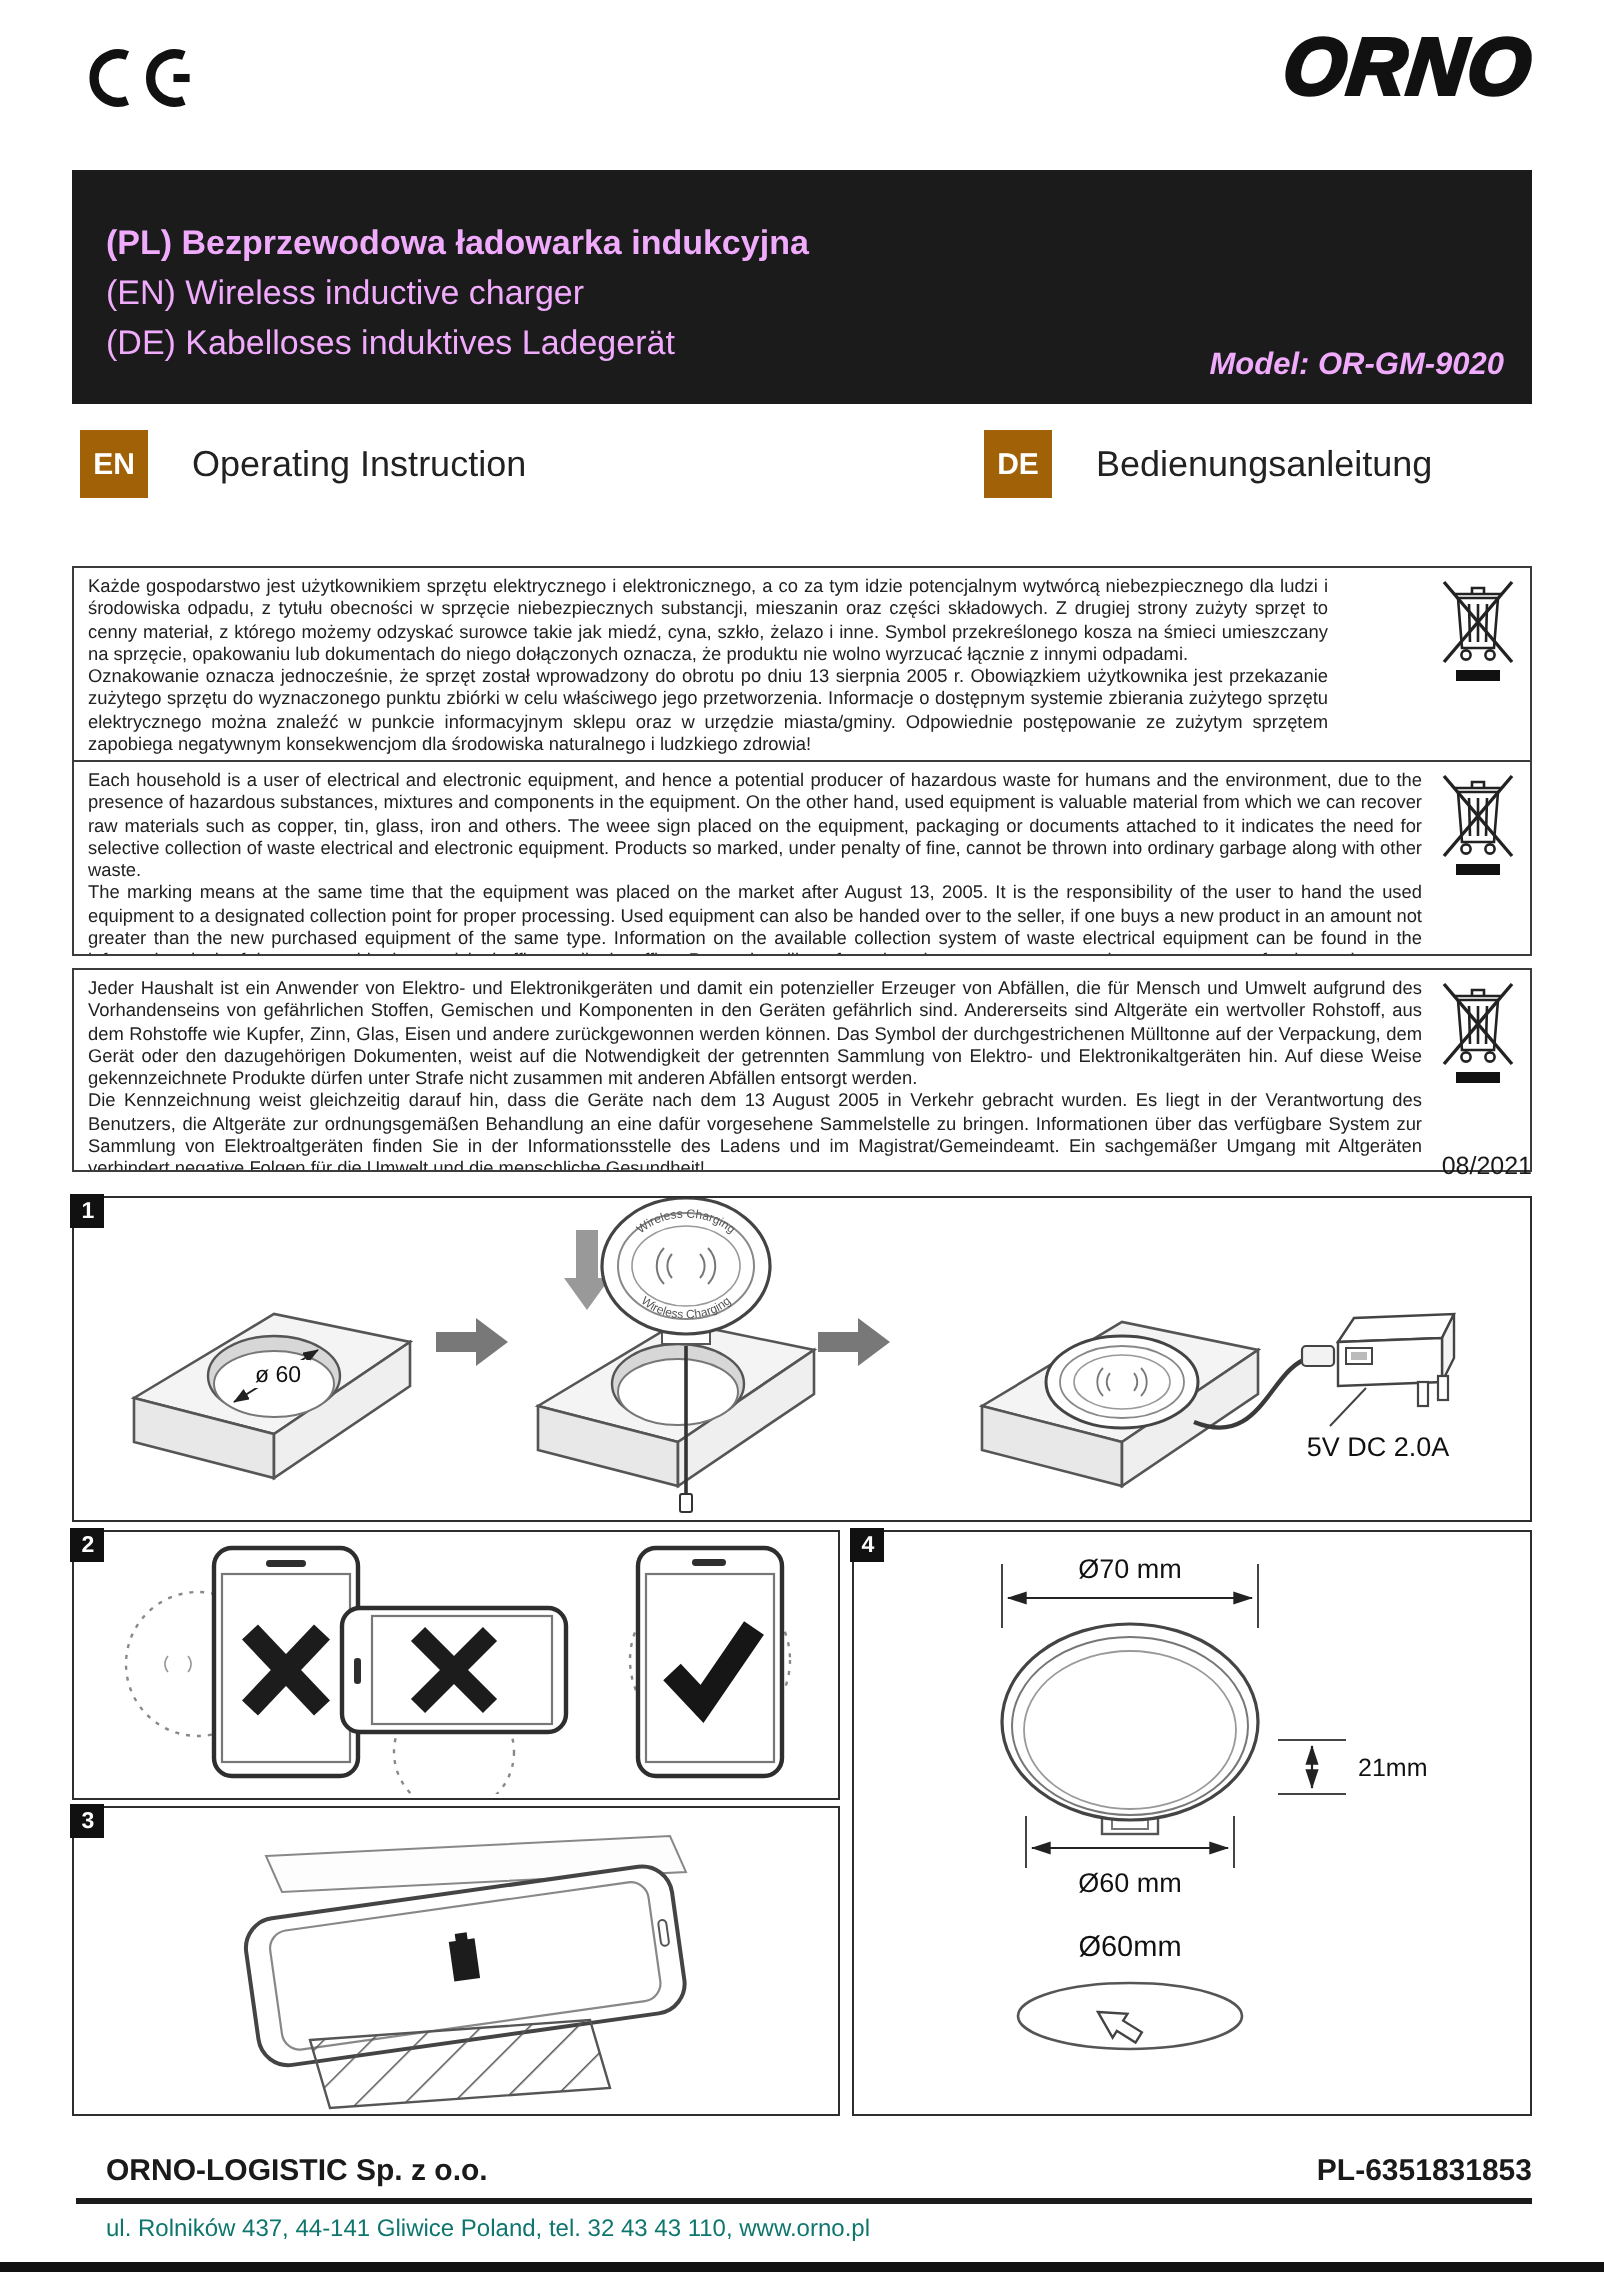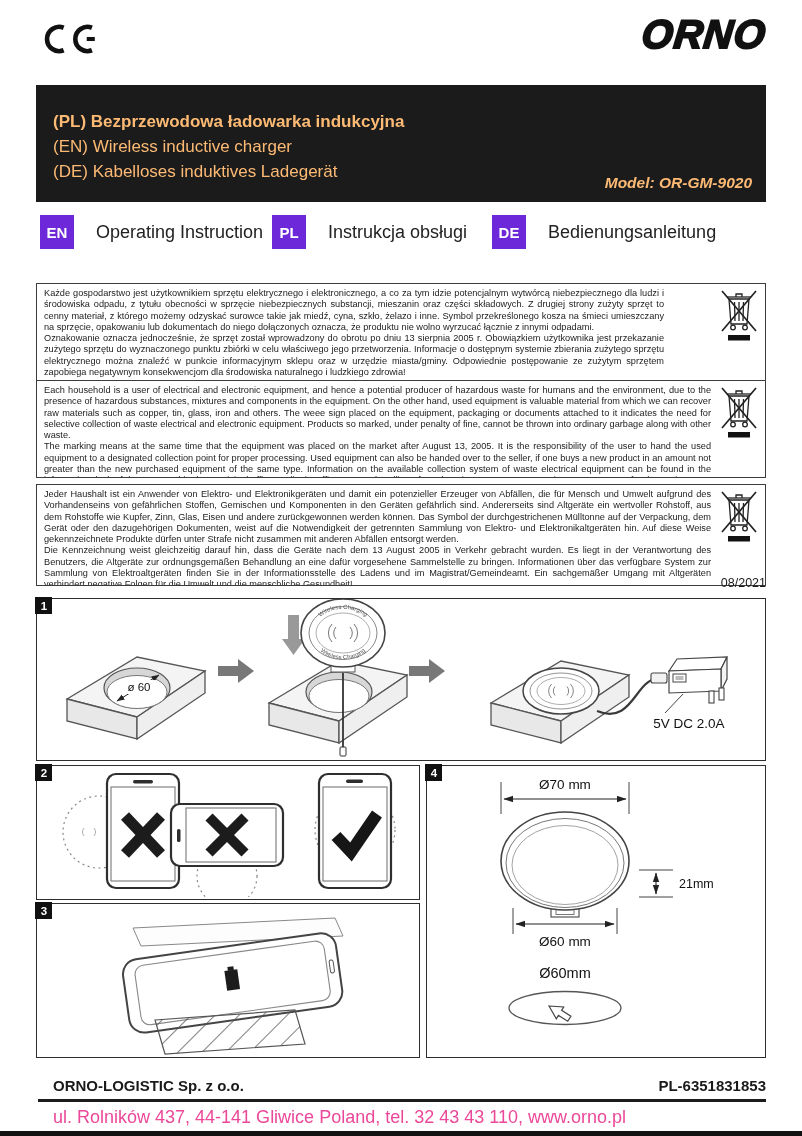--- a/index.html
+++ b/index.html
@@ -7,51 +7,51 @@
     position:relative;width:802px;height:1136px;margin:0 auto;background:#ffffff;
     font-family:"Liberation Sans", sans-serif;color:#1a1a1a;overflow:hidden;
   }
   
   .ce{position:absolute;left:40px;top:14px;}
   .brand{
     position:absolute;right:36px;top:12px;font-size:40px;font-weight:bold;font-style:italic;
     letter-spacing:1px;color:#111;-webkit-text-stroke:2px #111;transform:skewX(-6deg);
   }
   .banner{
-    position:absolute;left:36px;top:85px;width:730px;height:117px;background:#1b1b1b;color:#fdba74;
+    position:absolute;left:36px;top:85px;width:730px;height:117px;background:#1b1b1b;color:#f0abfc;
     box-sizing:border-box;padding:24px 16px 0 17px;
   }
   .banner .t{font-size:17px;line-height:25px;white-space:nowrap;}
   .banner .t.bold{font-weight:bold;}
   .banner .model{position:absolute;right:14px;bottom:10px;font-size:15.5px;font-weight:bold;font-style:italic;}
   
   .langrow{position:absolute;top:215px;left:0;width:802px;height:36px;}
   .langitem{position:absolute;display:flex;align-items:center;}
-  .langbadge{width:34px;height:34px;background:#6d28d9;color:#fff;font-size:15px;font-weight:bold;
+  .langbadge{width:34px;height:34px;background:#a16207;color:#fff;font-size:15px;font-weight:bold;
     display:flex;align-items:center;justify-content:center;margin-right:22px;}
   .langlabel{font-size:18px;color:#222;}
   
   .notice{
     position:absolute;left:36px;width:730px;box-sizing:border-box;border:1.5px solid #3c3c3c;
     display:flex;overflow:hidden;background:#fff;
   }
   .notice .txt{flex:1;padding:4px 2px 3px 7px;font-size:9.2px;line-height:11.3px;text-align:justify;color:#222;}
   .notice .txt p{margin:0;}
   .notice .ico{width:52px;display:flex;justify-content:center;padding-top:4px;}
   .date{position:absolute;right:36px;top:576px;font-size:12.5px;color:#1a1a1a;}
   
   .figbox{position:absolute;box-sizing:border-box;border:1.6px solid #2e2e2e;background:#fff;}
   .fignum{position:absolute;top:-1.6px;left:-1.6px;width:17px;height:17px;background:#111;color:#fff;
     font-size:11.5px;font-weight:bold;display:flex;align-items:center;justify-content:center;z-index:2;}
   .figbox svg{display:block;}
   
   .f-company{position:absolute;left:53px;top:1077px;font-size:15px;font-weight:bold;}
   .f-tax{position:absolute;right:36px;top:1077px;font-size:15px;font-weight:bold;margin-left:15px;}
   .f-line{position:absolute;left:38px;top:1099px;width:728px;height:2.5px;background:#1c1c1c;}
-  .f-addr{position:absolute;left:53px;top:1107px;font-size:18px;color:#ec4899;}
+  .f-addr{position:absolute;left:53px;top:1107px;font-size:12px;color:#0f766e;}
   .f-bar{position:absolute;left:0;bottom:0;width:802px;height:5px;background:#111;}
   text{font-family:"Liberation Sans", sans-serif;}
 </style>
 </head>
 <body>
 
 <div class="page">
 
   <svg class="ce" width="60" height="50" viewBox="0 0 104 50">
     <g fill="none" stroke="#111" stroke-width="8">
@@ -66,24 +66,20 @@
     <div class="t bold">(PL) Bezprzewodowa ładowarka indukcyjna</div>
     <div class="t">(EN) Wireless inductive charger</div>
     <div class="t">(DE) Kabelloses induktives Ladegerät</div>
     <div class="model">Model: OR-GM-9020</div>
   </div>
 
   <div class="langrow">
     <div class="langitem" style="left:40px;">
       <div class="langbadge">EN</div>
       <div class="langlabel">Operating Instruction</div>
-    </div>
-    <div class="langitem" style="left:272px;">
-      <div class="langbadge">PL</div>
-      <div class="langlabel">Instrukcja obsługi</div>
     </div>
     <div class="langitem" style="left:492px;">
       <div class="langbadge">DE</div>
       <div class="langlabel">Bedienungsanleitung</div>
     </div>
   </div>
 
   <div class="notice" style="top:283px;height:108px;gap:47px;">
     <div class="txt">
       <p>Każde gospodarstwo jest użytkownikiem sprzętu elektrycznego i elektronicznego, a co za tym idzie potencjalnym wytwórcą niebezpiecznego dla ludzi i środowiska odpadu, z tytułu obecności w sprzęcie niebezpiecznych substancji, mieszanin oraz części składowych. Z drugiej strony zużyty sprzęt to cenny materiał, z którego możemy odzyskać surowce takie jak miedź, cyna, szkło, żelazo i inne. Symbol przekreślonego kosza na śmieci umieszczany na sprzęcie, opakowaniu lub dokumentach do niego dołączonych oznacza, że produktu nie wolno wyrzucać łącznie z innymi odpadami.</p>

